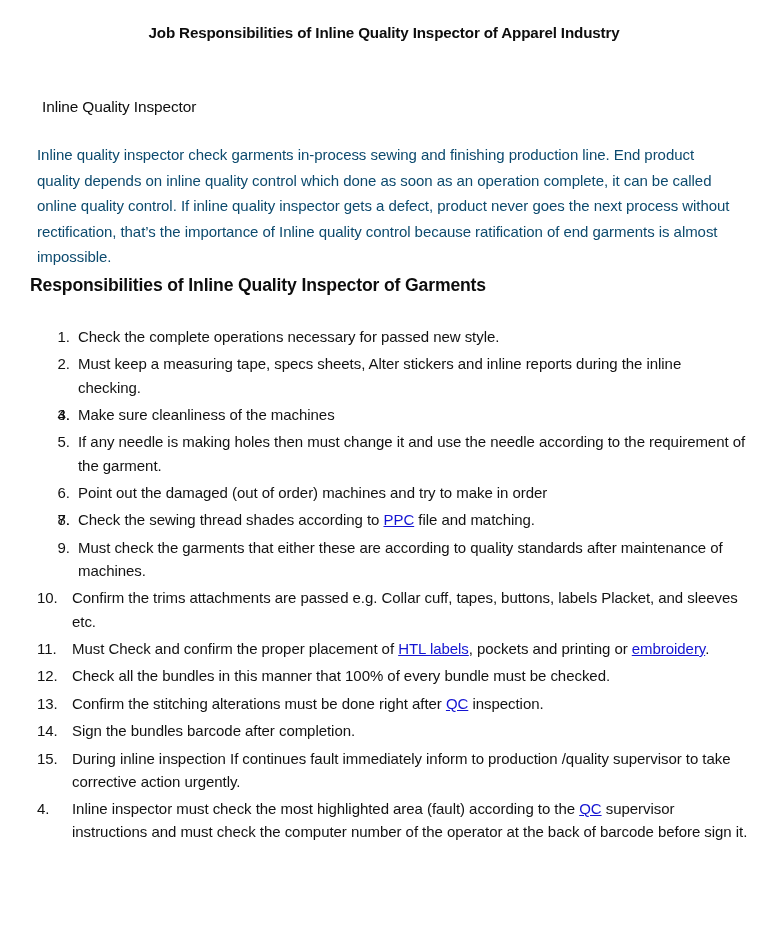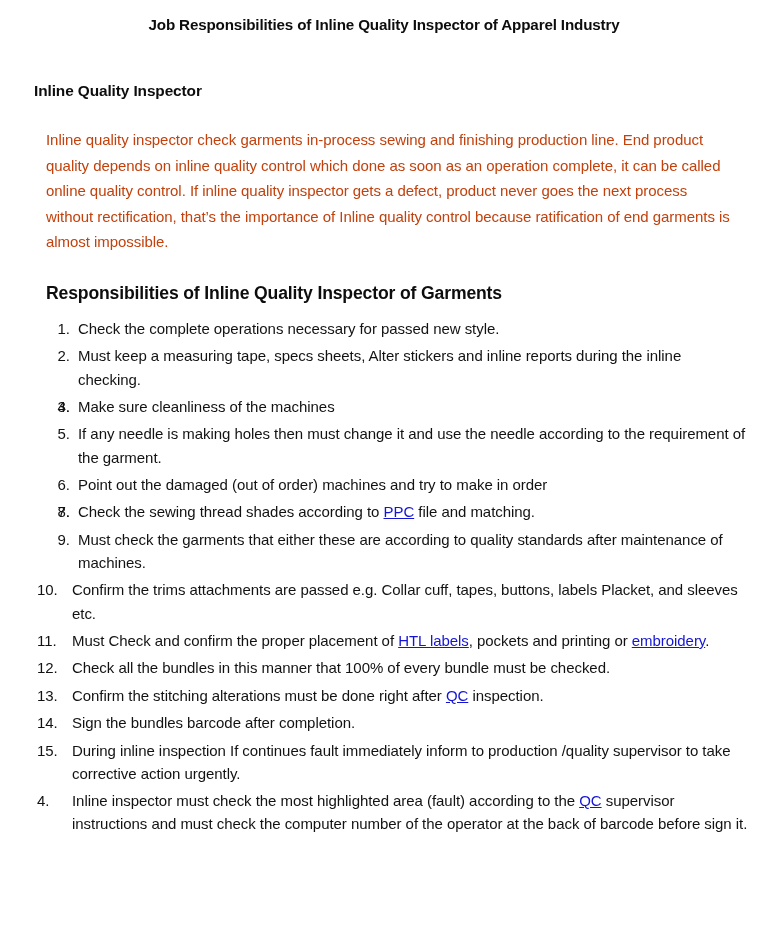--- a/index.html
+++ b/index.html
@@ -20,51 +20,51 @@
     height: 946px;
     background: #ffffff;
     box-sizing: border-box;
     padding: 0;
   }
   .doc-title {
     text-align: center;
     font-size: 15.2px;
     font-weight: bold;
     letter-spacing: -0.15px;
-    margin: 0;
+    margin: 8px;
     padding: 15px 40px 0 40px;
     line-height: 20px;
     color: #0d0d0d;
   }
   .section-heading-1 {
     font-size: 15.4px;
-    font-weight: bold;
-    margin: 4px;
+    font-weight: normal;
+    margin: 12px;
     padding: 0;
     line-height: 22px;
     letter-spacing: -0.1px;
     color: #0d0d0d;
   }
   .section-heading-2 {
     font-size: 17.6px;
     font-weight: bold;
-    margin: 16px;
+    margin: 0;
     padding: 0;
     line-height: 24px;
     letter-spacing: -0.15px;
     color: #0d0d0d;
   }
   .body-para {
     font-size: 15px;
     line-height: 25.6px;
-    margin: 16px;
+    margin: 7px;
     padding: 0;
     text-align: left;
     letter-spacing: -0.05px;
-    color: #c2410c;
+    color: #0c4a6e;
   }
 
   .block {
     position: absolute;
     left: 30px;
     right: 20px;
   }
 
   .list {
     list-style: none;

